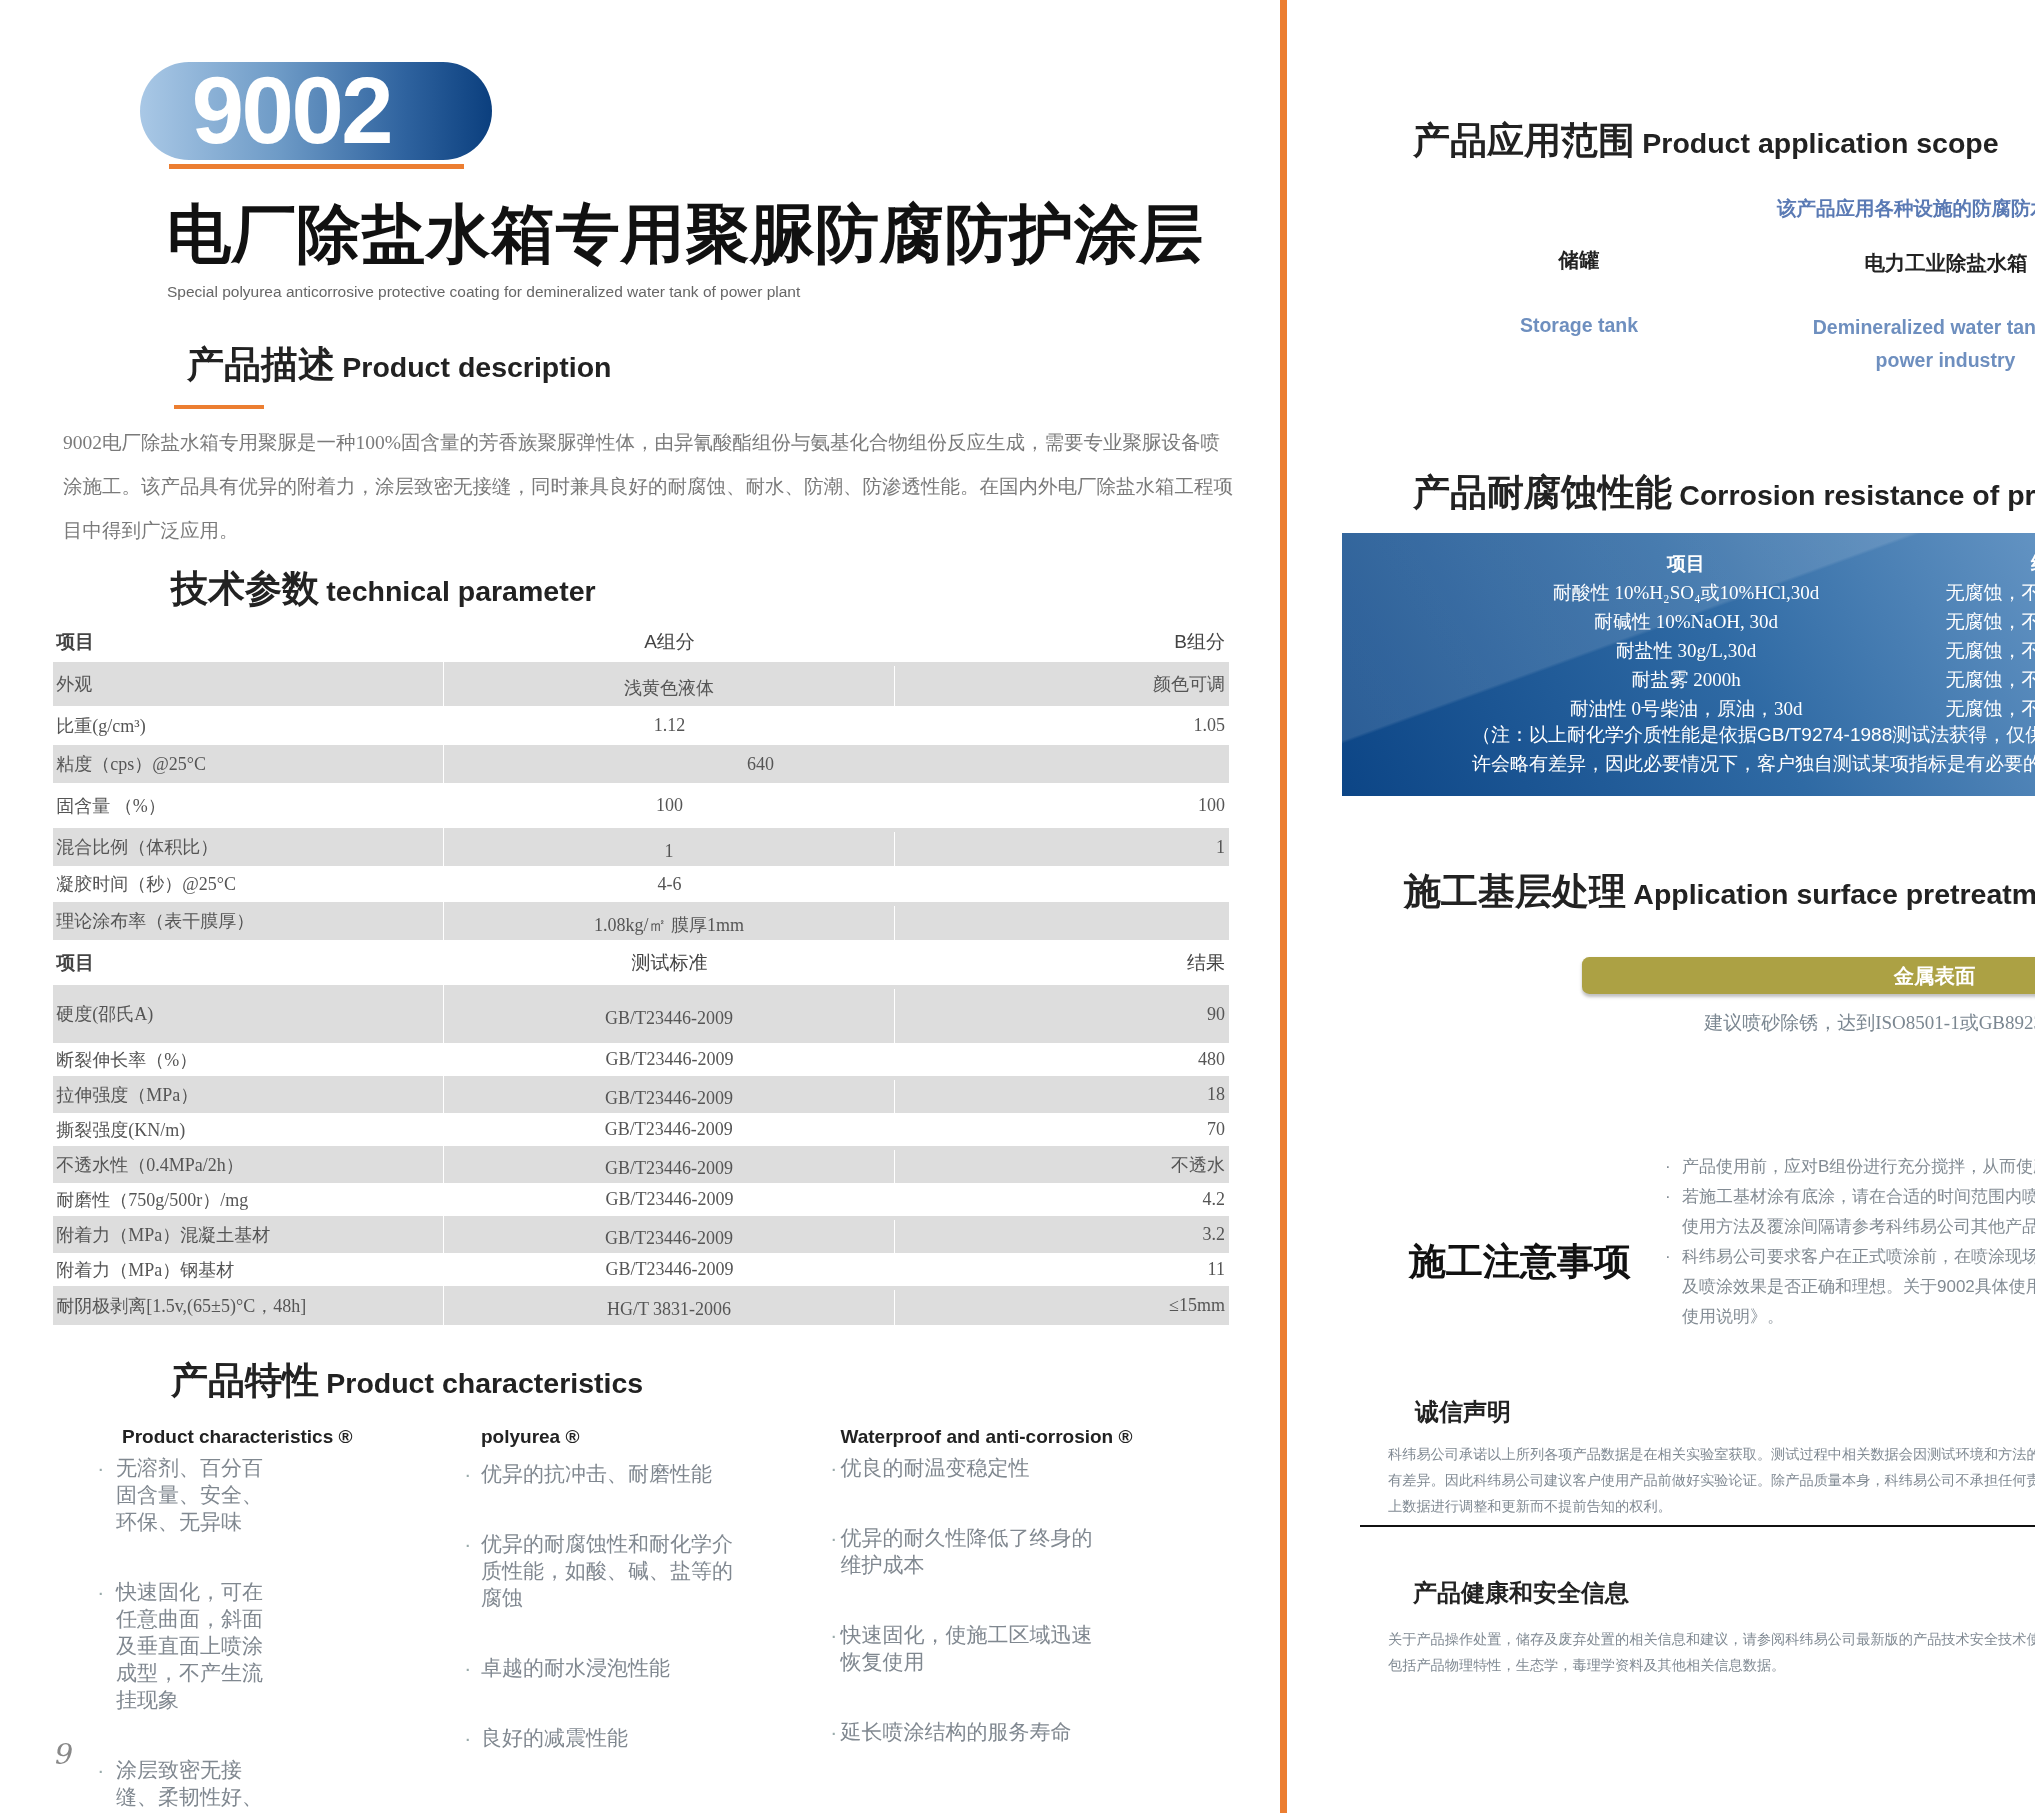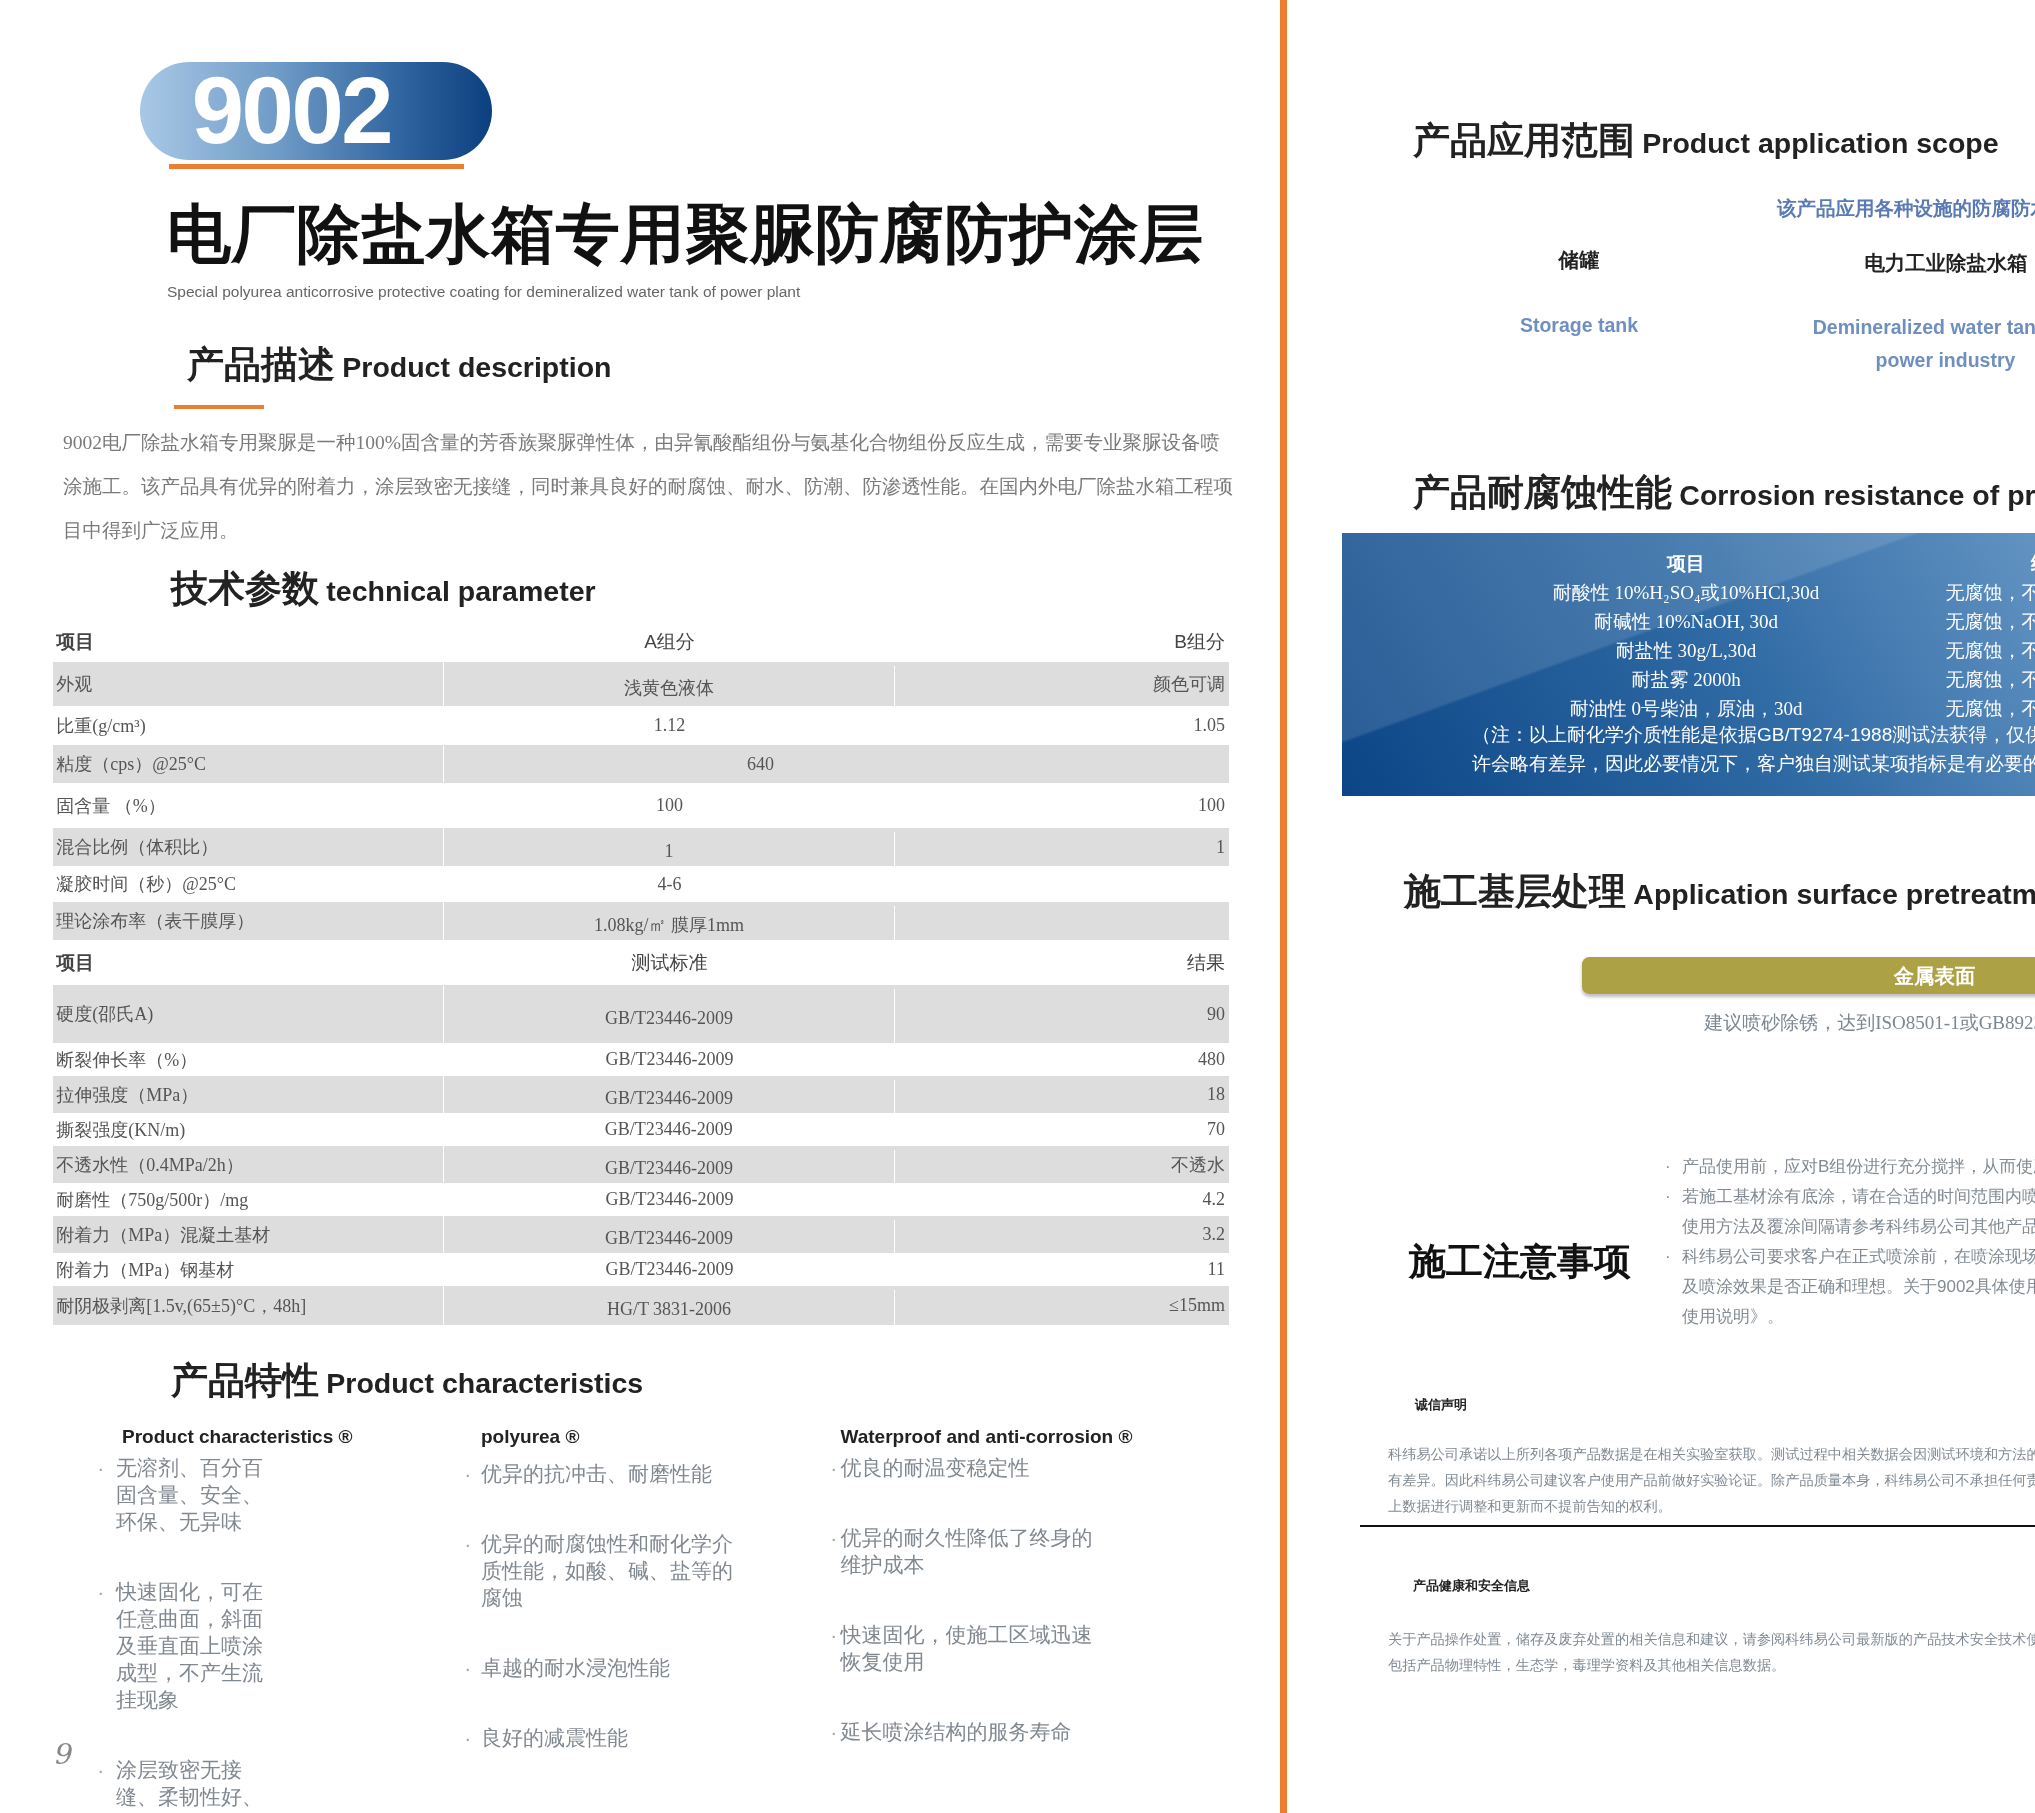--- a/index.html
+++ b/index.html
@@ -65,21 +65,21 @@
     box-shadow: 0 2.4px 3.3px rgba(0,0,0,0.25); display: flex; align-items: center; justify-content: center; color: #fff; font-weight: bold; font-size: 20.4px; }
   .metal-desc { left: 1343px; top: 1010px; width: 1180px; text-align: center; font-family: "Liberation Serif", serif; font-size: 19px; color: #7b8791; }
 
   .notes-title { left: 1409px; top: 1237px; font-size: 37px; font-weight: bold; color: #111; white-space: nowrap; }
   .notes-list { left: 1665px; top: 1152px; width: 716px; list-style: none; }
   .notes-list li { position: relative; padding-left: 17px; font-size: 17px; line-height: 30px; color: #828b93; }
   .notes-list li::before { content: "·"; position: absolute; left: 0; top: 0; }
 
   .hline { height: 2.4px; background: #111; }
 
-  .small-head { font-size: 13px; font-weight: bold; color: #222; white-space: nowrap; }
+  .small-head { font-size: 24px; font-weight: bold; color: #222; white-space: nowrap; }
   .small-text { font-size: 14.2px; line-height: 26px; color: #808a93; }
 </style>
 </head>
 <body>
 
 <div class="abs spine"></div>
 
 <div class="abs badge">
   <span>9002</span>
 </div>

